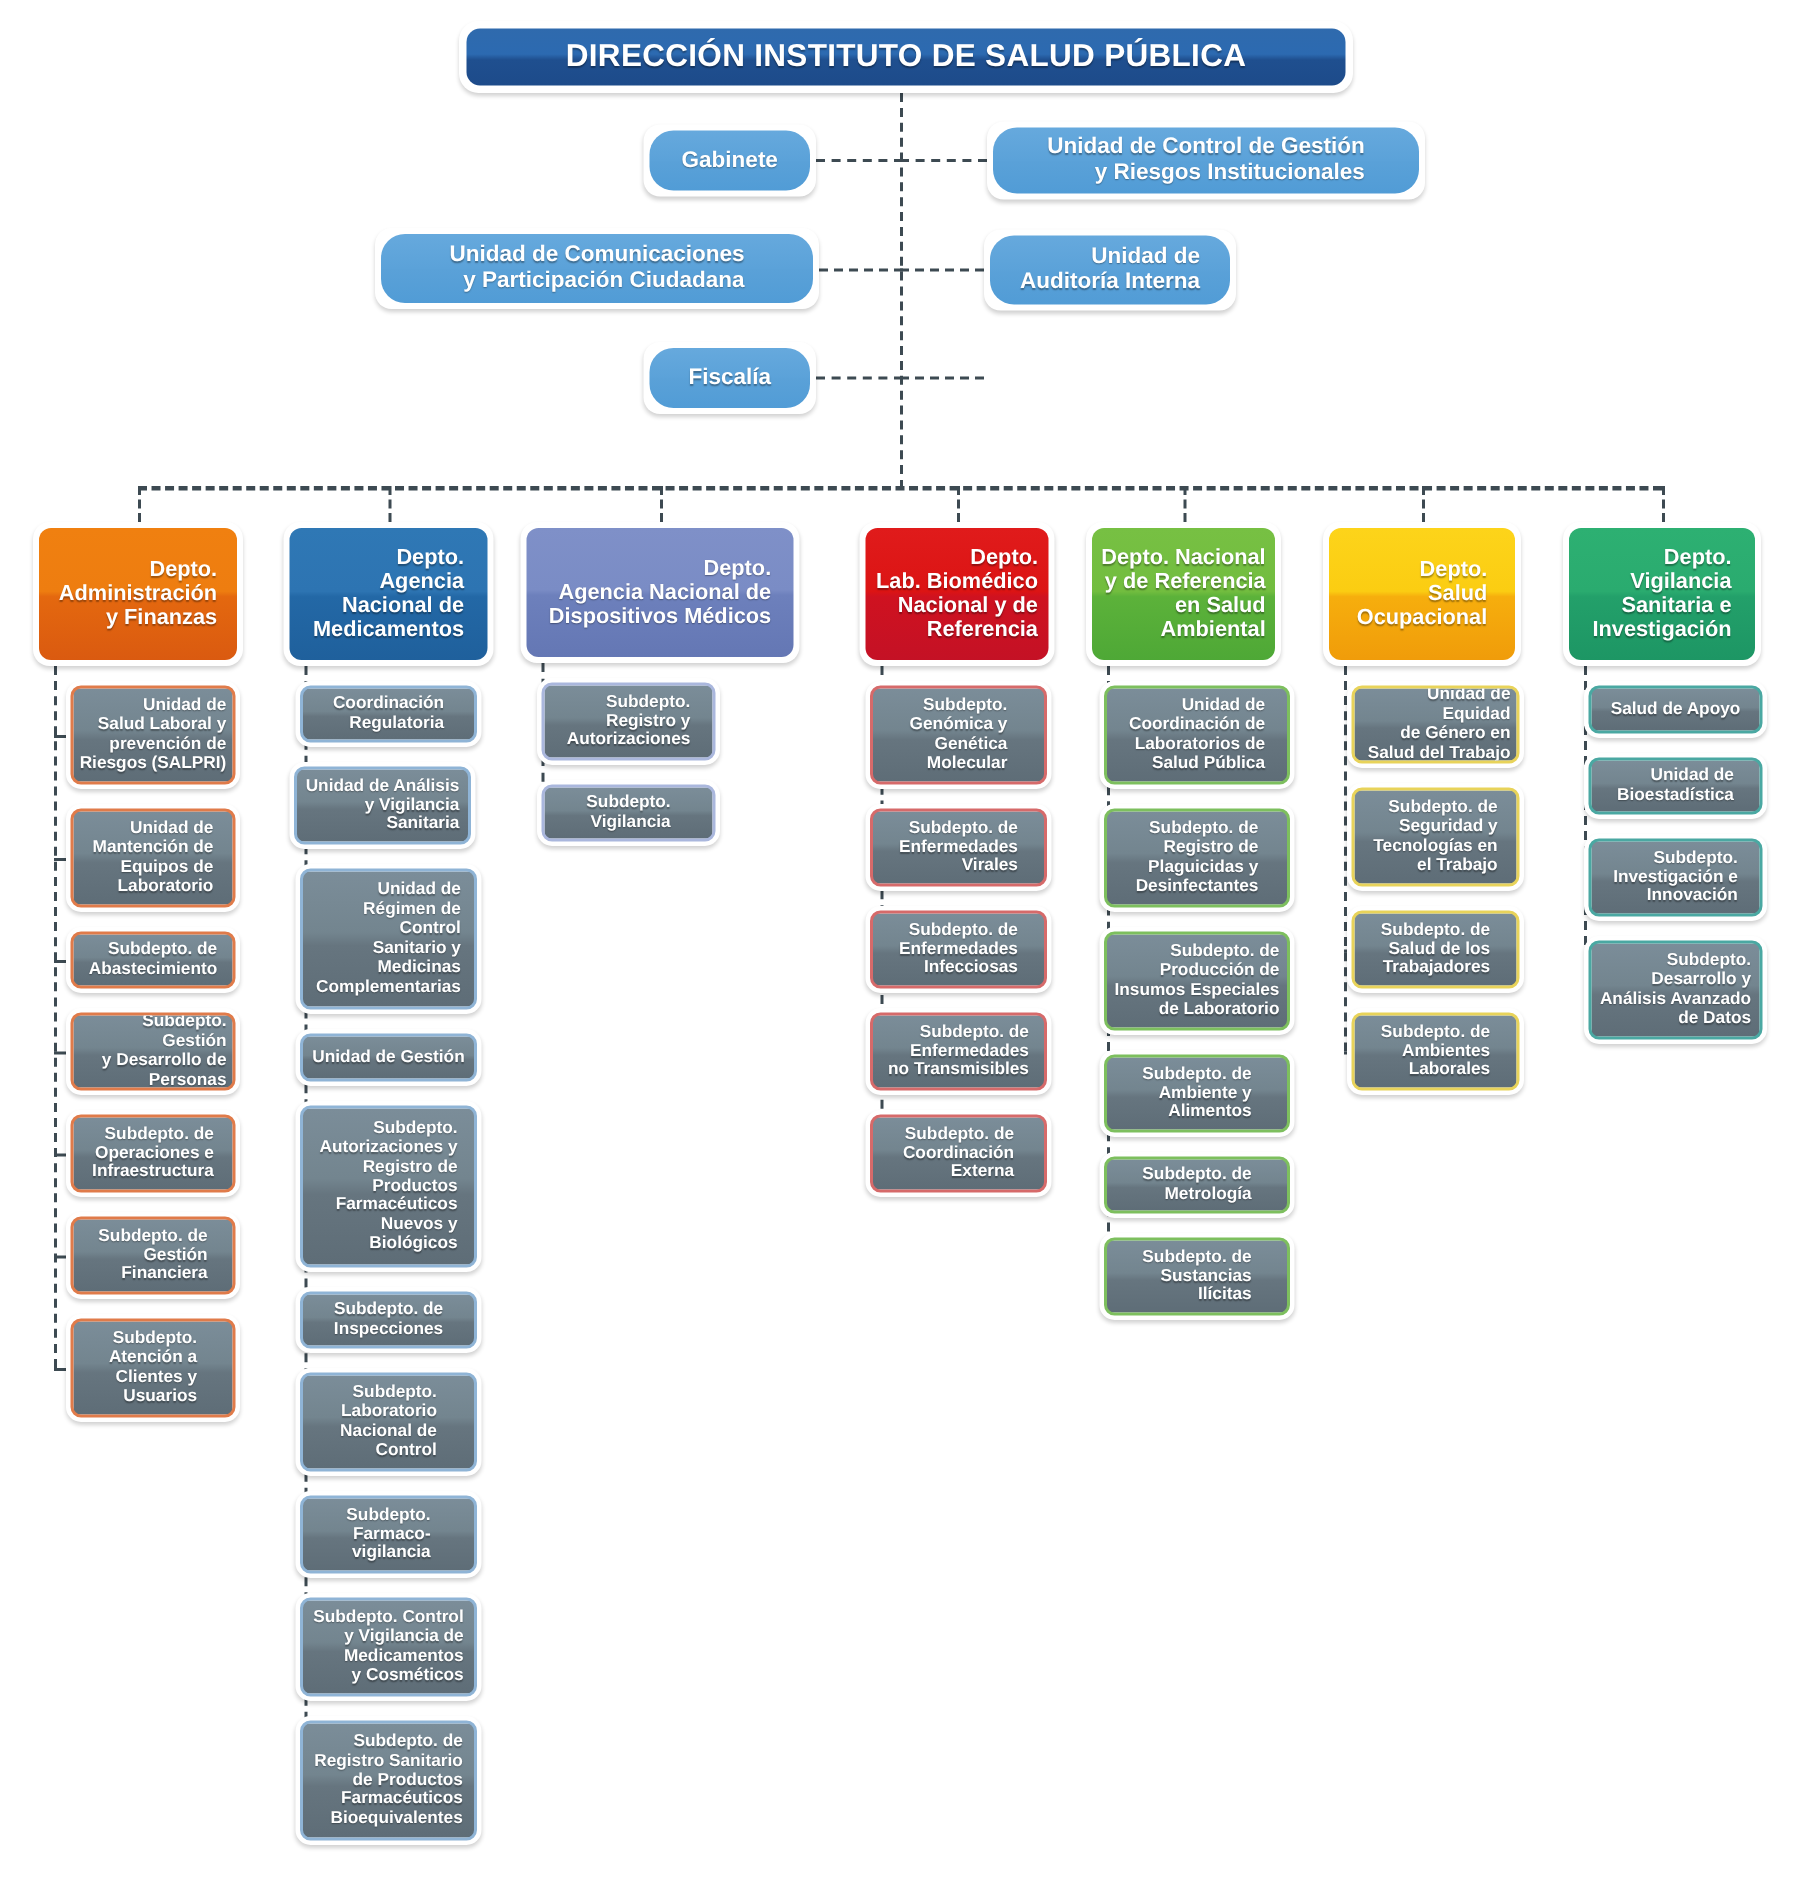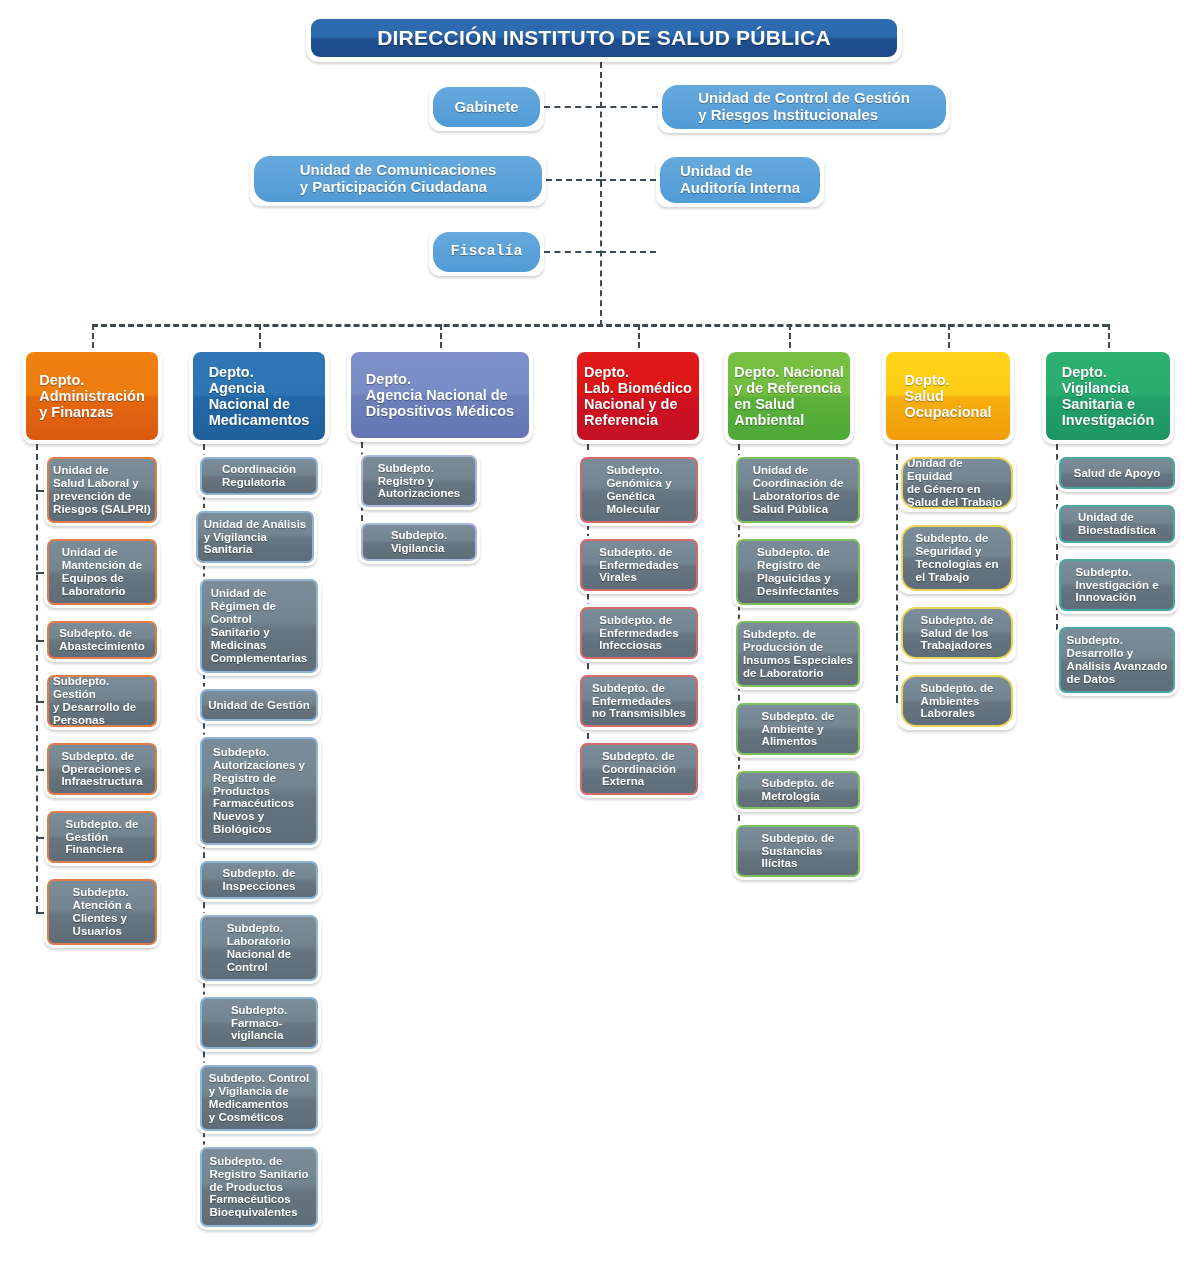--- a/index.html
+++ b/index.html
@@ -40,21 +40,21 @@
     box-shadow:0 2px 3px rgba(0,0,0,0.18);
   }
   .box > .inner{
     box-sizing:border-box;
     width:100%;
     height:100%;
     border-radius:8px;
     display:flex;
     align-items:center;
     justify-content:center;
-    text-align:left;
+    text-align:right;
     color:#ffffff;
     font-weight:bold;
     line-height:1.12;
     padding:2px 4px;
     text-shadow:0 1px 1px rgba(0,0,0,0.35);
     overflow:hidden;
   }
 
   
   .root{ padding:5px; border-radius:13px; }
@@ -88,21 +88,21 @@
     font-size:11.5px;
     border-radius:7px;
     border:2px solid transparent;
     background:linear-gradient(to bottom,#7b8d99 0%,#73858f 45%,#66757f 55%,#5e6d77 100%);
   }
   .sub.b-orange > .inner{ border-color:#e07b4a; }
   .sub.b-blue   > .inner{ border-color:#8fb4d6; }
   .sub.b-slate  > .inner{ border-color:#aab7dd; }
   .sub.b-red    > .inner{ border-color:#d66a6a; }
   .sub.b-green  > .inner{ border-color:#7dbf5e; }
-  .sub.b-yellow > .inner{ border-color:#e8d35a;border-radius:15px; }
+  .sub.b-yellow > .inner{ border-color:#e8d35a; }
   .sub.b-teal   > .inner{ border-color:#4aa8a2; }
 </style>
 </head>
 <body>
 
 <div id="chart">
 
   <div class="box root" style="left:306px;top:14px;width:596px;height:48px;">
     <div class="inner">DIRECCIÓN INSTITUTO DE SALUD PÚBLICA</div>
   </div>
@@ -115,21 +115,21 @@
   <div class="hline" style="left:600px;top:179px;width:56px;"></div>
   <div class="hline" style="left:544px;top:251px;width:58px;"></div>
   <div class="hline" style="left:600px;top:251px;width:56px;"></div>
 
   <div class="box staff" style="left:429px;top:83px;width:115px;height:48px;">
     <div class="inner">Gabinete</div>
   </div>
   <div class="box staff" style="left:250px;top:152px;width:296px;height:54px;">
     <div class="inner">Unidad de Comunicaciones<br>y Participación Ciudadana</div>
   </div>
-  <div class="box staff" style="left:429px;top:228px;width:115px;height:48px;font-family:Liberation Mono, monospace;">
+  <div class="box staff" style="left:429px;top:228px;width:115px;height:48px;">
     <div class="inner">Fiscalía</div>
   </div>
 
   <div class="box staff" style="left:658px;top:81px;width:292px;height:52px;">
     <div class="inner">Unidad de Control de Gestión<br>y Riesgos Institucionales</div>
   </div>
   <div class="box staff" style="left:656px;top:153px;width:168px;height:54px;">
     <div class="inner">Unidad de<br>Auditoría Interna</div>
   </div>
 

